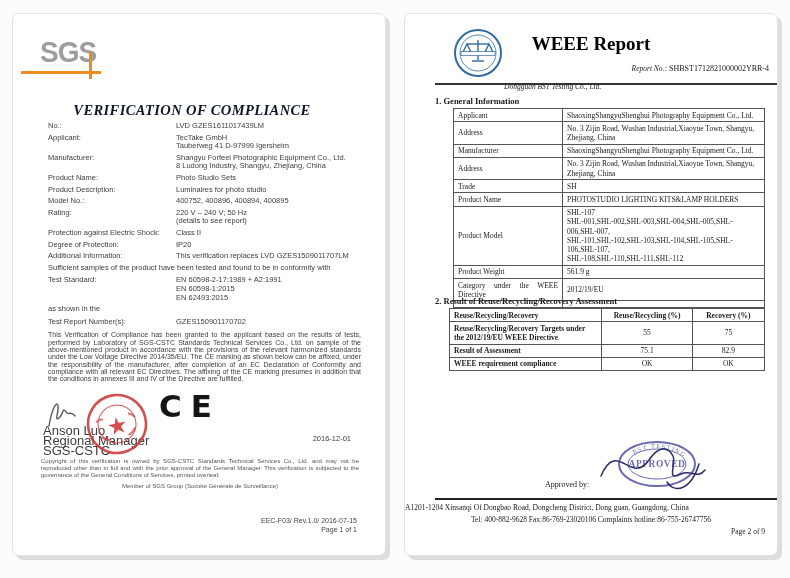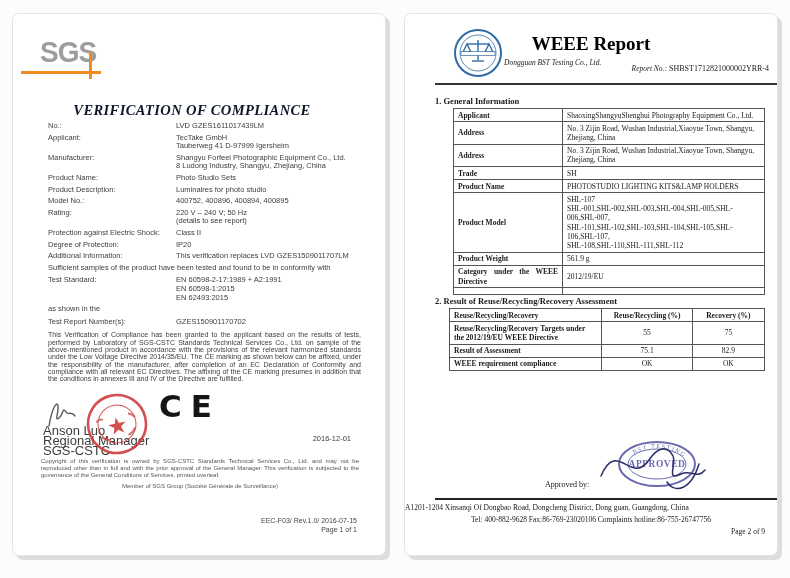--- a/index.html
+++ b/index.html
@@ -67,21 +67,21 @@
 
   .voc-footer{
     position:absolute;right:28px;top:502px;
     text-align:right;font-size:7px;line-height:9px;color:#444;
   }
 
   
   .page-right{font-family:"Liberation Serif",serif;color:#1a1a1a;}
   .bst-logo{position:absolute;left:48px;top:14px;}
   .bst-company{
-    position:absolute;left:99px;top:44px;
+    position:absolute;left:99px;top:68px;
     font-style:italic;font-size:7.5px;color:#222;
   }
   .weee-title{
     position:absolute;left:0;top:19px;width:100%;
     text-align:center;font-weight:bold;font-size:19px;color:#000;
   }
   .report-no{position:absolute;right:8px;top:50px;font-size:8px;}
   .report-no .lbl{font-style:italic;font-size:7.5px;}
   .header-rule{position:absolute;left:30px;top:69px;width:342px;height:2px;background:#333;}
 
@@ -90,21 +90,21 @@
   .sec2{top:282px;}
 
   table.wtable{border-collapse:collapse;position:absolute;}
   table.wtable td,table.wtable th{
     border:1px solid #555;
     font-size:7.5px;line-height:9.2px;
     padding:1.5px 4px;vertical-align:middle;
     font-weight:normal;text-align:left;
   }
   .t1{left:48px;top:94px;width:312px;}
-  .t1 .lblcell{width:100px;font-weight:bold;}
+  .t1 .lblcell{width:100px;font-weight:normal;}
   .t1 .cat{text-align:justify;}
   .t1 .emptyrow td{height:6px;padding:0;}
 
   .t2{left:44px;top:294px;width:316px;}
   .t2 td{padding:5.5px 4px;}
   .t2 .h{font-weight:bold;margin-top:45px;}
   .t2 .c{text-align:center;}
   .t2 col.c1{width:152px;}
   .t2 col.c2{width:90px;}
   .t2 col.c3{width:72px;}
@@ -254,20 +254,24 @@
           <tr>
         <td class="lblcell">Applicant</td>
         <td class="pre">ShaoxingShangyuShenghui Photography Equipment Co., Ltd.</td>
       </tr>
       <tr>
         <td class="lblcell">Address</td>
         <td class="pre">No. 3 Zijin Road, Wushan Industrial,Xiaoyue Town, Shangyu,
 Zhejiang, China</td>
       </tr>
       <tr>
+        <td class="lblcell">Manufacturer</td>
+        <td class="pre">ShaoxingShangyuShenghui Photography Equipment Co., Ltd.</td>
+      </tr>
+      <tr>
         <td class="lblcell">Address</td>
         <td class="pre">No. 3 Zijin Road, Wushan Industrial,Xiaoyue Town, Shangyu,
 Zhejiang, China</td>
       </tr>
       <tr>
         <td class="lblcell">Trade</td>
         <td class="pre">SH</td>
       </tr>
       <tr>
         <td class="lblcell">Product Name</td>

